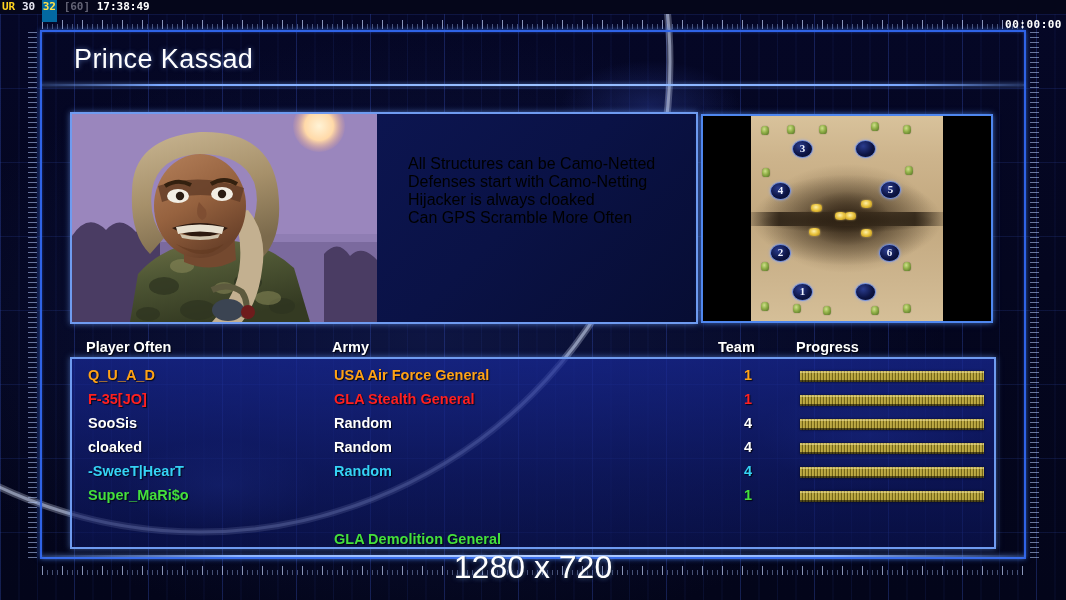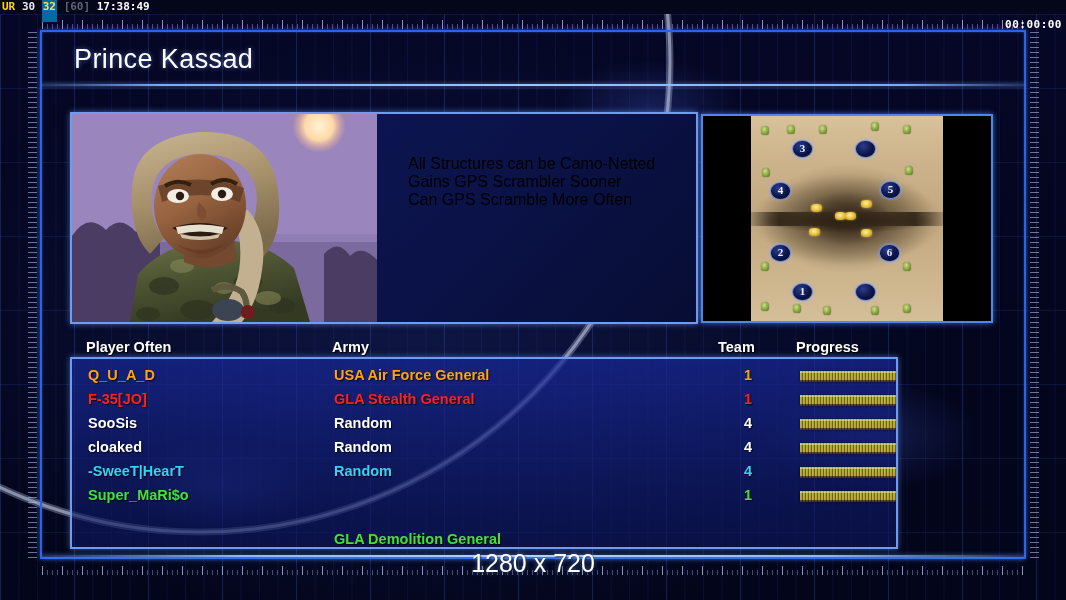--- a/index.html
+++ b/index.html
@@ -201,21 +201,21 @@
     position: absolute; top: 339px; left: 0; width: 1066px; height: 20px;
     z-index: 26;
   }
   #headers .hcell {
     position: absolute;
     color: #ffffff; font-size: 14.5px; font-weight: bold;
     text-shadow: 1px 1px 1px rgba(0,0,0,.8);
   }
   #listPanel {
     position: absolute; left: 70px; top: 357px;
-    width: 828px; height: 192px;
+    width: 926px; height: 192px;
     border: 2px solid #6f9bf0;
     box-shadow: 0 0 6px rgba(110,160,255,.55);
     background: linear-gradient(180deg, rgba(24,40,150,.72), rgba(16,28,112,.66) 60%, rgba(12,22,92,.6));
     z-index: 24;
     overflow: hidden;
   }
   .prow { position: relative; height: 24px; }
   .pname { position: absolute; left: 16px; top: 2px; font-size: 14.5px; font-weight: bold; white-space: nowrap;
            text-shadow: 1px 1px 1px rgba(0,0,0,.75); }
   .parmy { position: absolute; left: 262px; top: 2px; font-size: 14.5px; font-weight: bold; white-space: nowrap;
@@ -229,21 +229,21 @@
            background-color: #6b5d15;
            box-shadow: inset 0 1px 0 rgba(255,245,180,.45), inset 0 -1px 0 rgba(0,0,0,.55),
                        0 0 2px rgba(0,0,0,.7);
            border-top: 1px solid rgba(255,240,170,.35);
            border-bottom: 1px solid rgba(0,0,0,.6); }
 
   
   #resolution {
     position: absolute; left: 0; top: 549px; width: 1066px;
     text-align: center;
-    color: #ffffff; font-size: 25px;
+    color: #ffffff; font-size: 32px;
     text-shadow: 0 0 5px rgba(120,170,255,.6), 1px 1px 2px rgba(0,0,0,.8);
     z-index: 40;
   }
   #bottomRule {
     position: absolute; left: 42px; top: 555px; width: 982px; height: 2px;
     background: linear-gradient(90deg, rgba(120,170,255,.2), #8fb6ff 20%, #b9d2ff 50%, #8fb6ff 80%, rgba(120,170,255,.2));
     box-shadow: 0 0 4px rgba(120,170,255,.6);
     z-index: 20;
   }
 </style>
@@ -404,21 +404,22 @@
           <div class="startpos" style="left: 19px; top: 128px;">2</div>
           <div class="startpos" style="left: 128px; top: 128px;">6</div>
           <div class="startpos" style="left: 41px; top: 167px;">1</div>
           <div class="startpos" style="left: 104px; top: 167px;"></div>
         </div>
     </div>
   </div>
 
   <div id="descOverlay">
     <div class="line">All Structures can be Camo-Netted</div>
-    <div class="line">Gains GPS Scrambler Sooner</div>
+    <div class="line">Defenses start with Camo-Netting</div>
+    <div class="line">Hijacker is always cloaked</div>
     <div class="line">Can GPS Scramble More Often</div>
   </div>
 
   <div id="headers">
     <div class="hcell" style="left:86px;">Player Often</div>
     <div class="hcell" style="left:332px;">Army</div>
     <div class="hcell" style="left:718px;">Team</div>
     <div class="hcell" style="left:796px;">Progress</div>
   </div>
 

